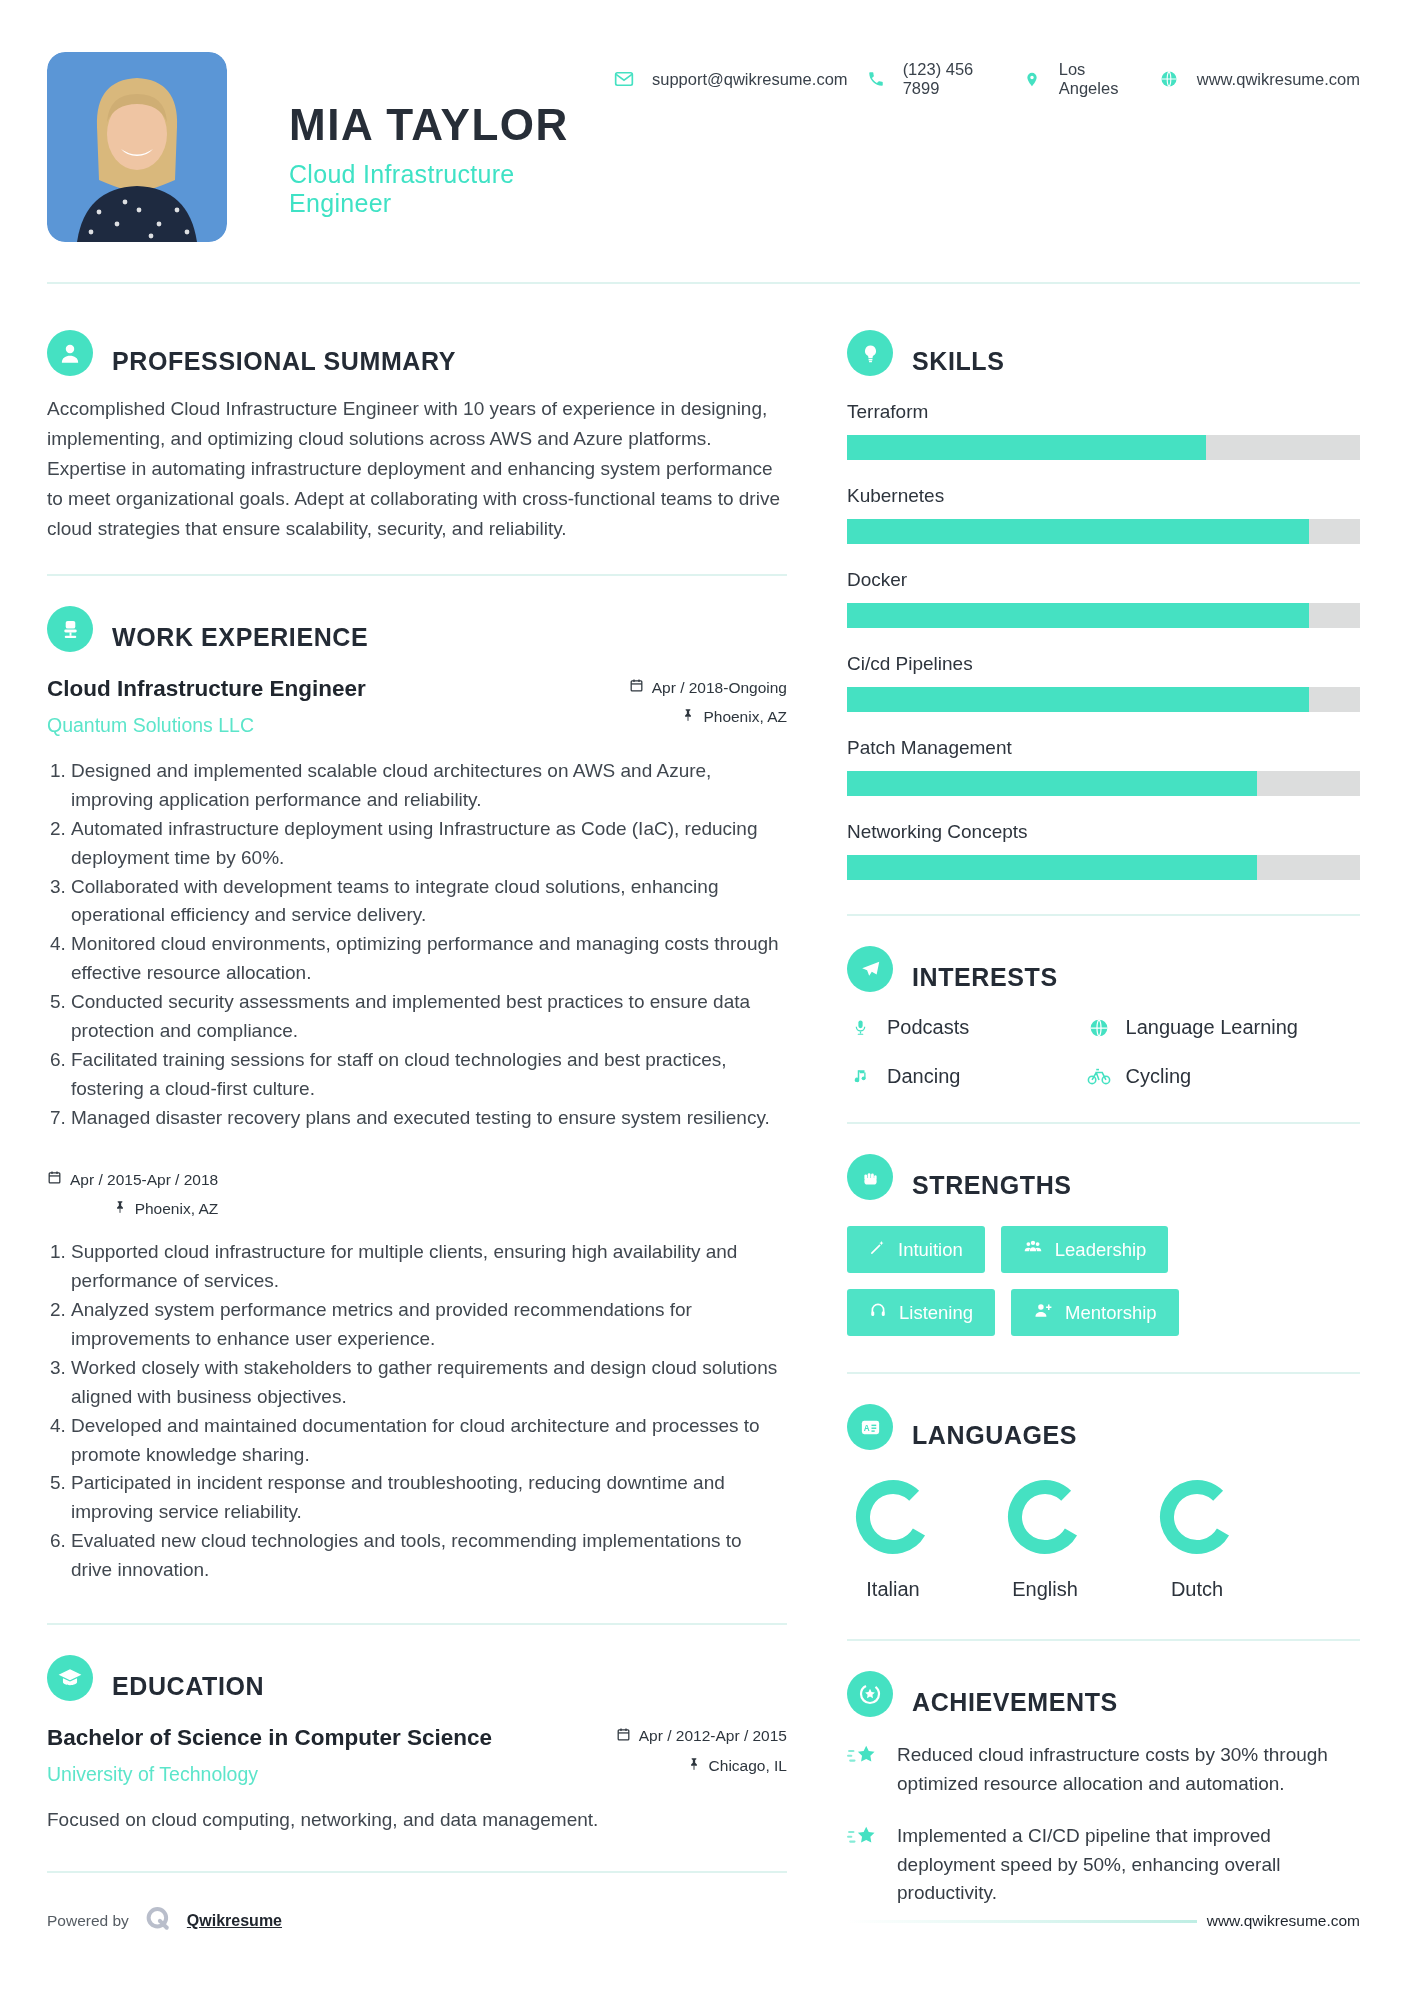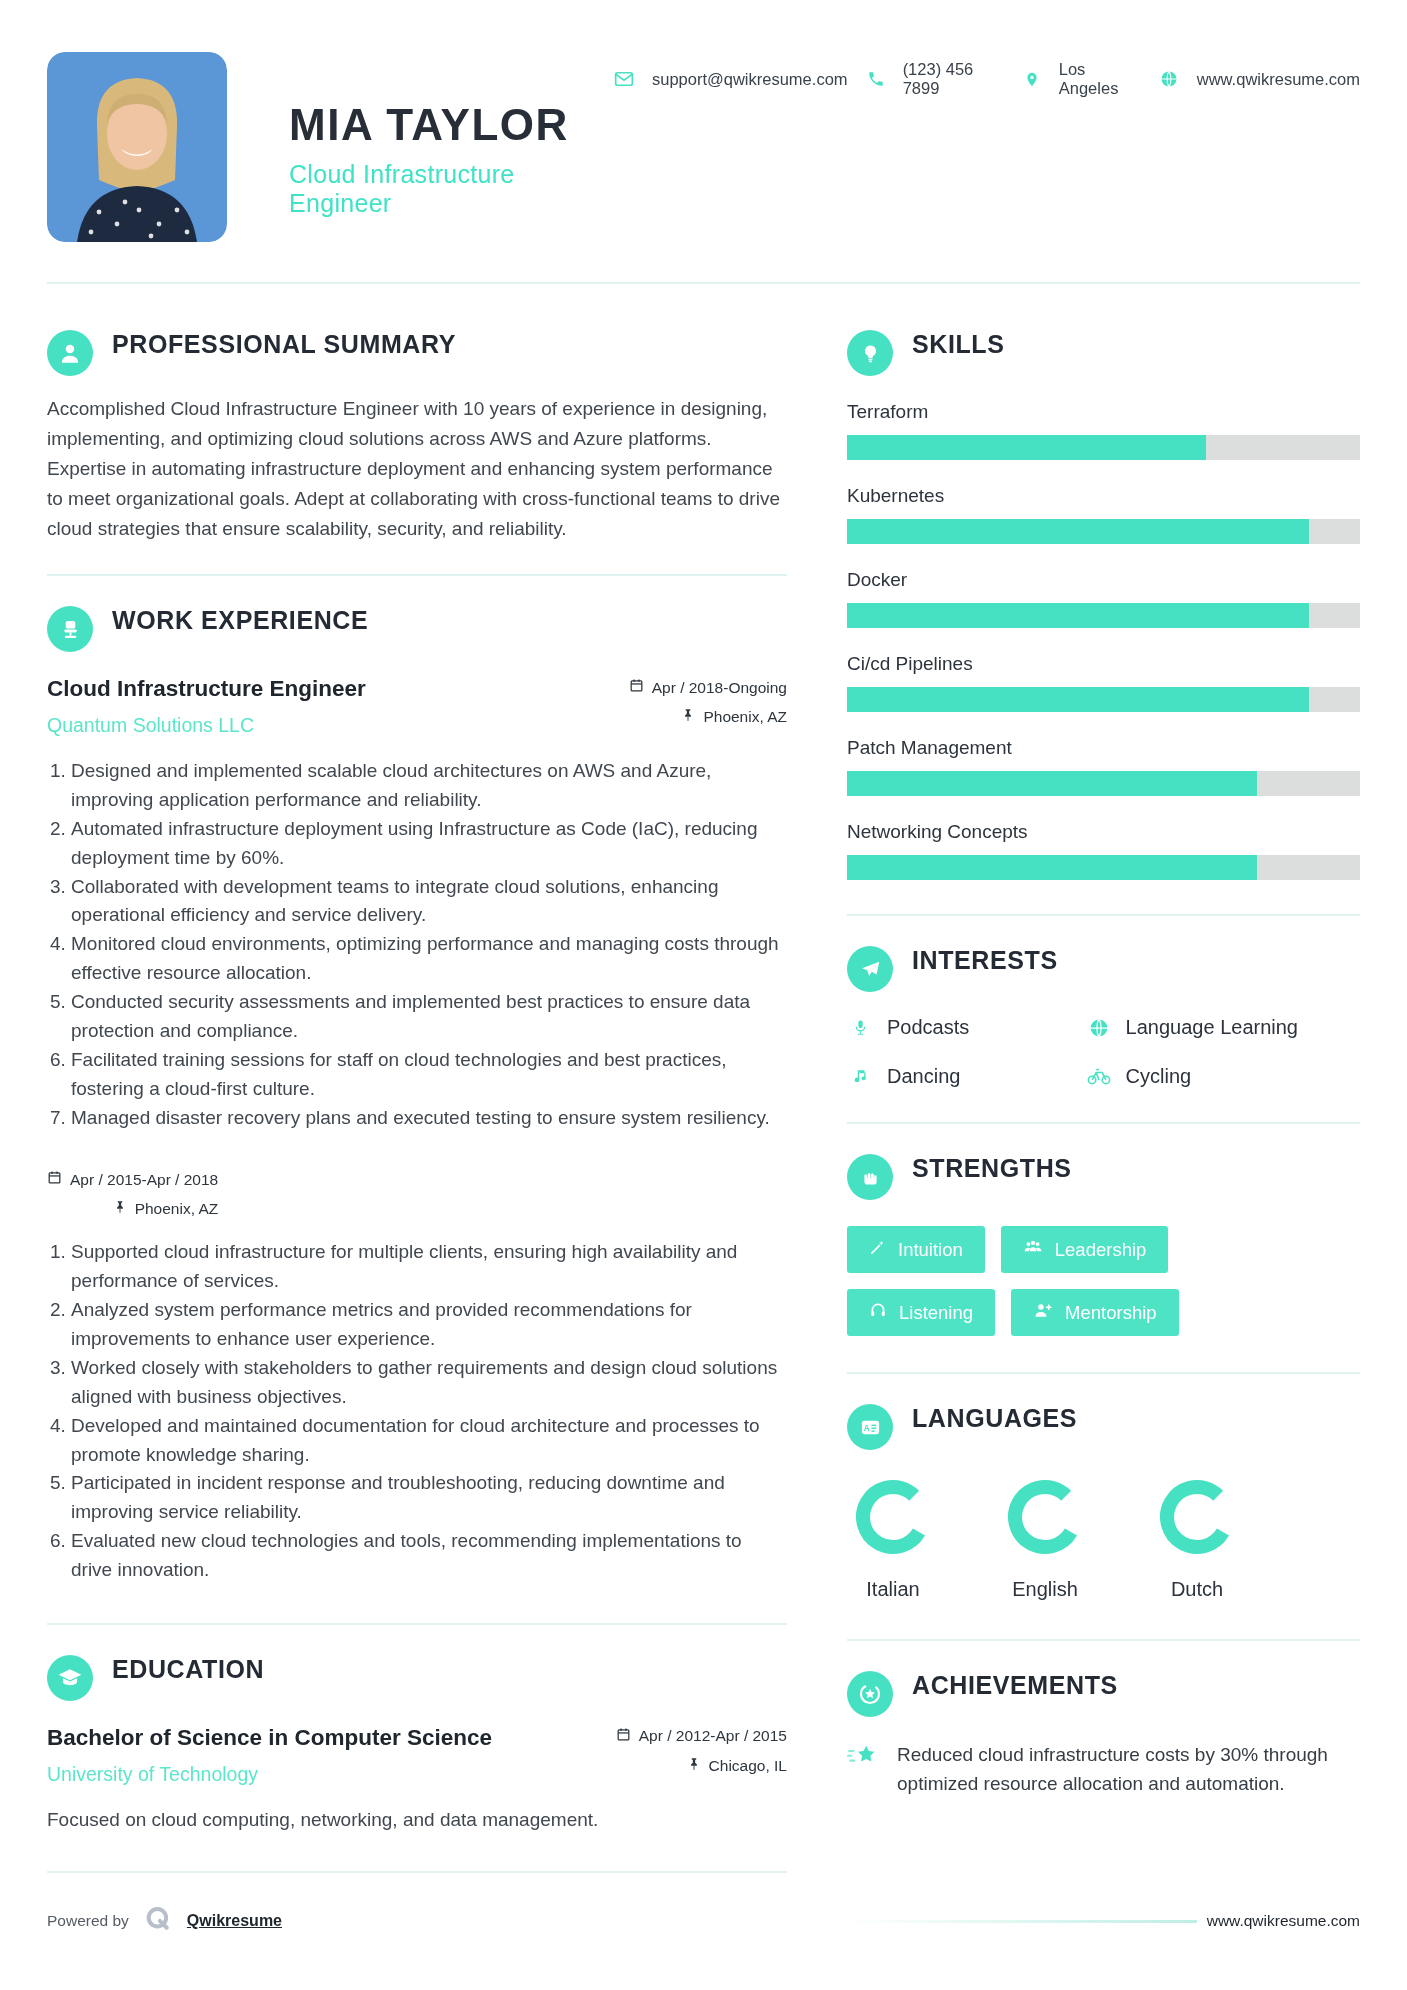--- a/index.html
+++ b/index.html
@@ -14,21 +14,21 @@
   .name { font-size:44px; font-weight:800; letter-spacing:1.5px; color:#272e38; }
   .job-title { font-size:25px; color:#3fe2c5; margin-top:10px; letter-spacing:0.3px; }
   .contact { margin-left:auto; padding-top:8px; display:flex; flex-direction:row; gap:19px; min-width:285px; }
   .contact-row { display:flex; align-items:center; gap:18px; font-size:16.5px; color:#3a424b; }
   .contact-row .cicon { width:20px; display:flex; justify-content:center; }
   .header-rule { border-top:2px solid #def3ef; margin-top:40px; }
 
   
   .cols { display:grid; grid-template-columns:740px 1fr; column-gap:60px; margin-top:46px; }
 
-  .sec-head { display:flex; align-items:flex-start; gap:19px; }
+  .sec-head { display:flex; align-items:flex-end; gap:19px; }
   .sec-icon { width:46px; height:46px; border-radius:50%; background:#45e1c2; display:flex; align-items:center; justify-content:center; flex:0 0 auto; }
   .sec-title { font-size:25px; font-weight:800; color:#242b35; letter-spacing:0.6px; }
 
   .divider { border-top:2px solid #def3ef; margin:30px 0; }
 
   p.body-text { font-size:19px; line-height:1.58; color:#40474f; margin-top:18px; }
 
   
   .job { margin-top:24px; }
   .job-head { display:flex; justify-content:space-between; align-items:flex-start; }
@@ -516,20 +516,31 @@
           <span class="aicon">
             <svg viewBox="0 0 30 26" width="32" fill="#45e1c2">
                 <path d="M18 2.5l2.4 4.9 5.4.8-3.9 3.8 0.9 5.4-4.8-2.5-4.8 2.5.9-5.4-3.9-3.8 5.4-.8z"></path>
                 <rect x="1" y="6.5" width="6" height="2" rx="1" opacity="0.65"></rect>
                 <rect x="0" y="11" width="5" height="2" rx="1" opacity="0.65"></rect>
                 <rect x="2" y="15.5" width="6" height="2" rx="1" opacity="0.65"></rect>
               </svg>
           </span>
           <span class="atext">Reduced cloud infrastructure costs by 30% through optimized resource allocation and automation.</span>
         </div>
+        <div class="ach-item">
+          <span class="aicon">
+            <svg viewBox="0 0 30 26" width="32" fill="#45e1c2">
+                <path d="M18 2.5l2.4 4.9 5.4.8-3.9 3.8 0.9 5.4-4.8-2.5-4.8 2.5.9-5.4-3.9-3.8 5.4-.8z"></path>
+                <rect x="1" y="6.5" width="6" height="2" rx="1" opacity="0.65"></rect>
+                <rect x="0" y="11" width="5" height="2" rx="1" opacity="0.65"></rect>
+                <rect x="2" y="15.5" width="6" height="2" rx="1" opacity="0.65"></rect>
+              </svg>
+          </span>
+          <span class="atext">Implemented a CI/CD pipeline that improved deployment speed by 50%, enhancing overall productivity.</span>
+        </div>
       </div>
     </div>
   </div>
 
   <div class="footer">
     <div class="powered">
       <span>Powered by</span>
       <span>
         <svg viewBox="0 0 24 24" width="30" height="30">
             <circle cx="11.5" cy="11" r="7" fill="none" stroke="#b9becb" stroke-width="3.2"></circle>

